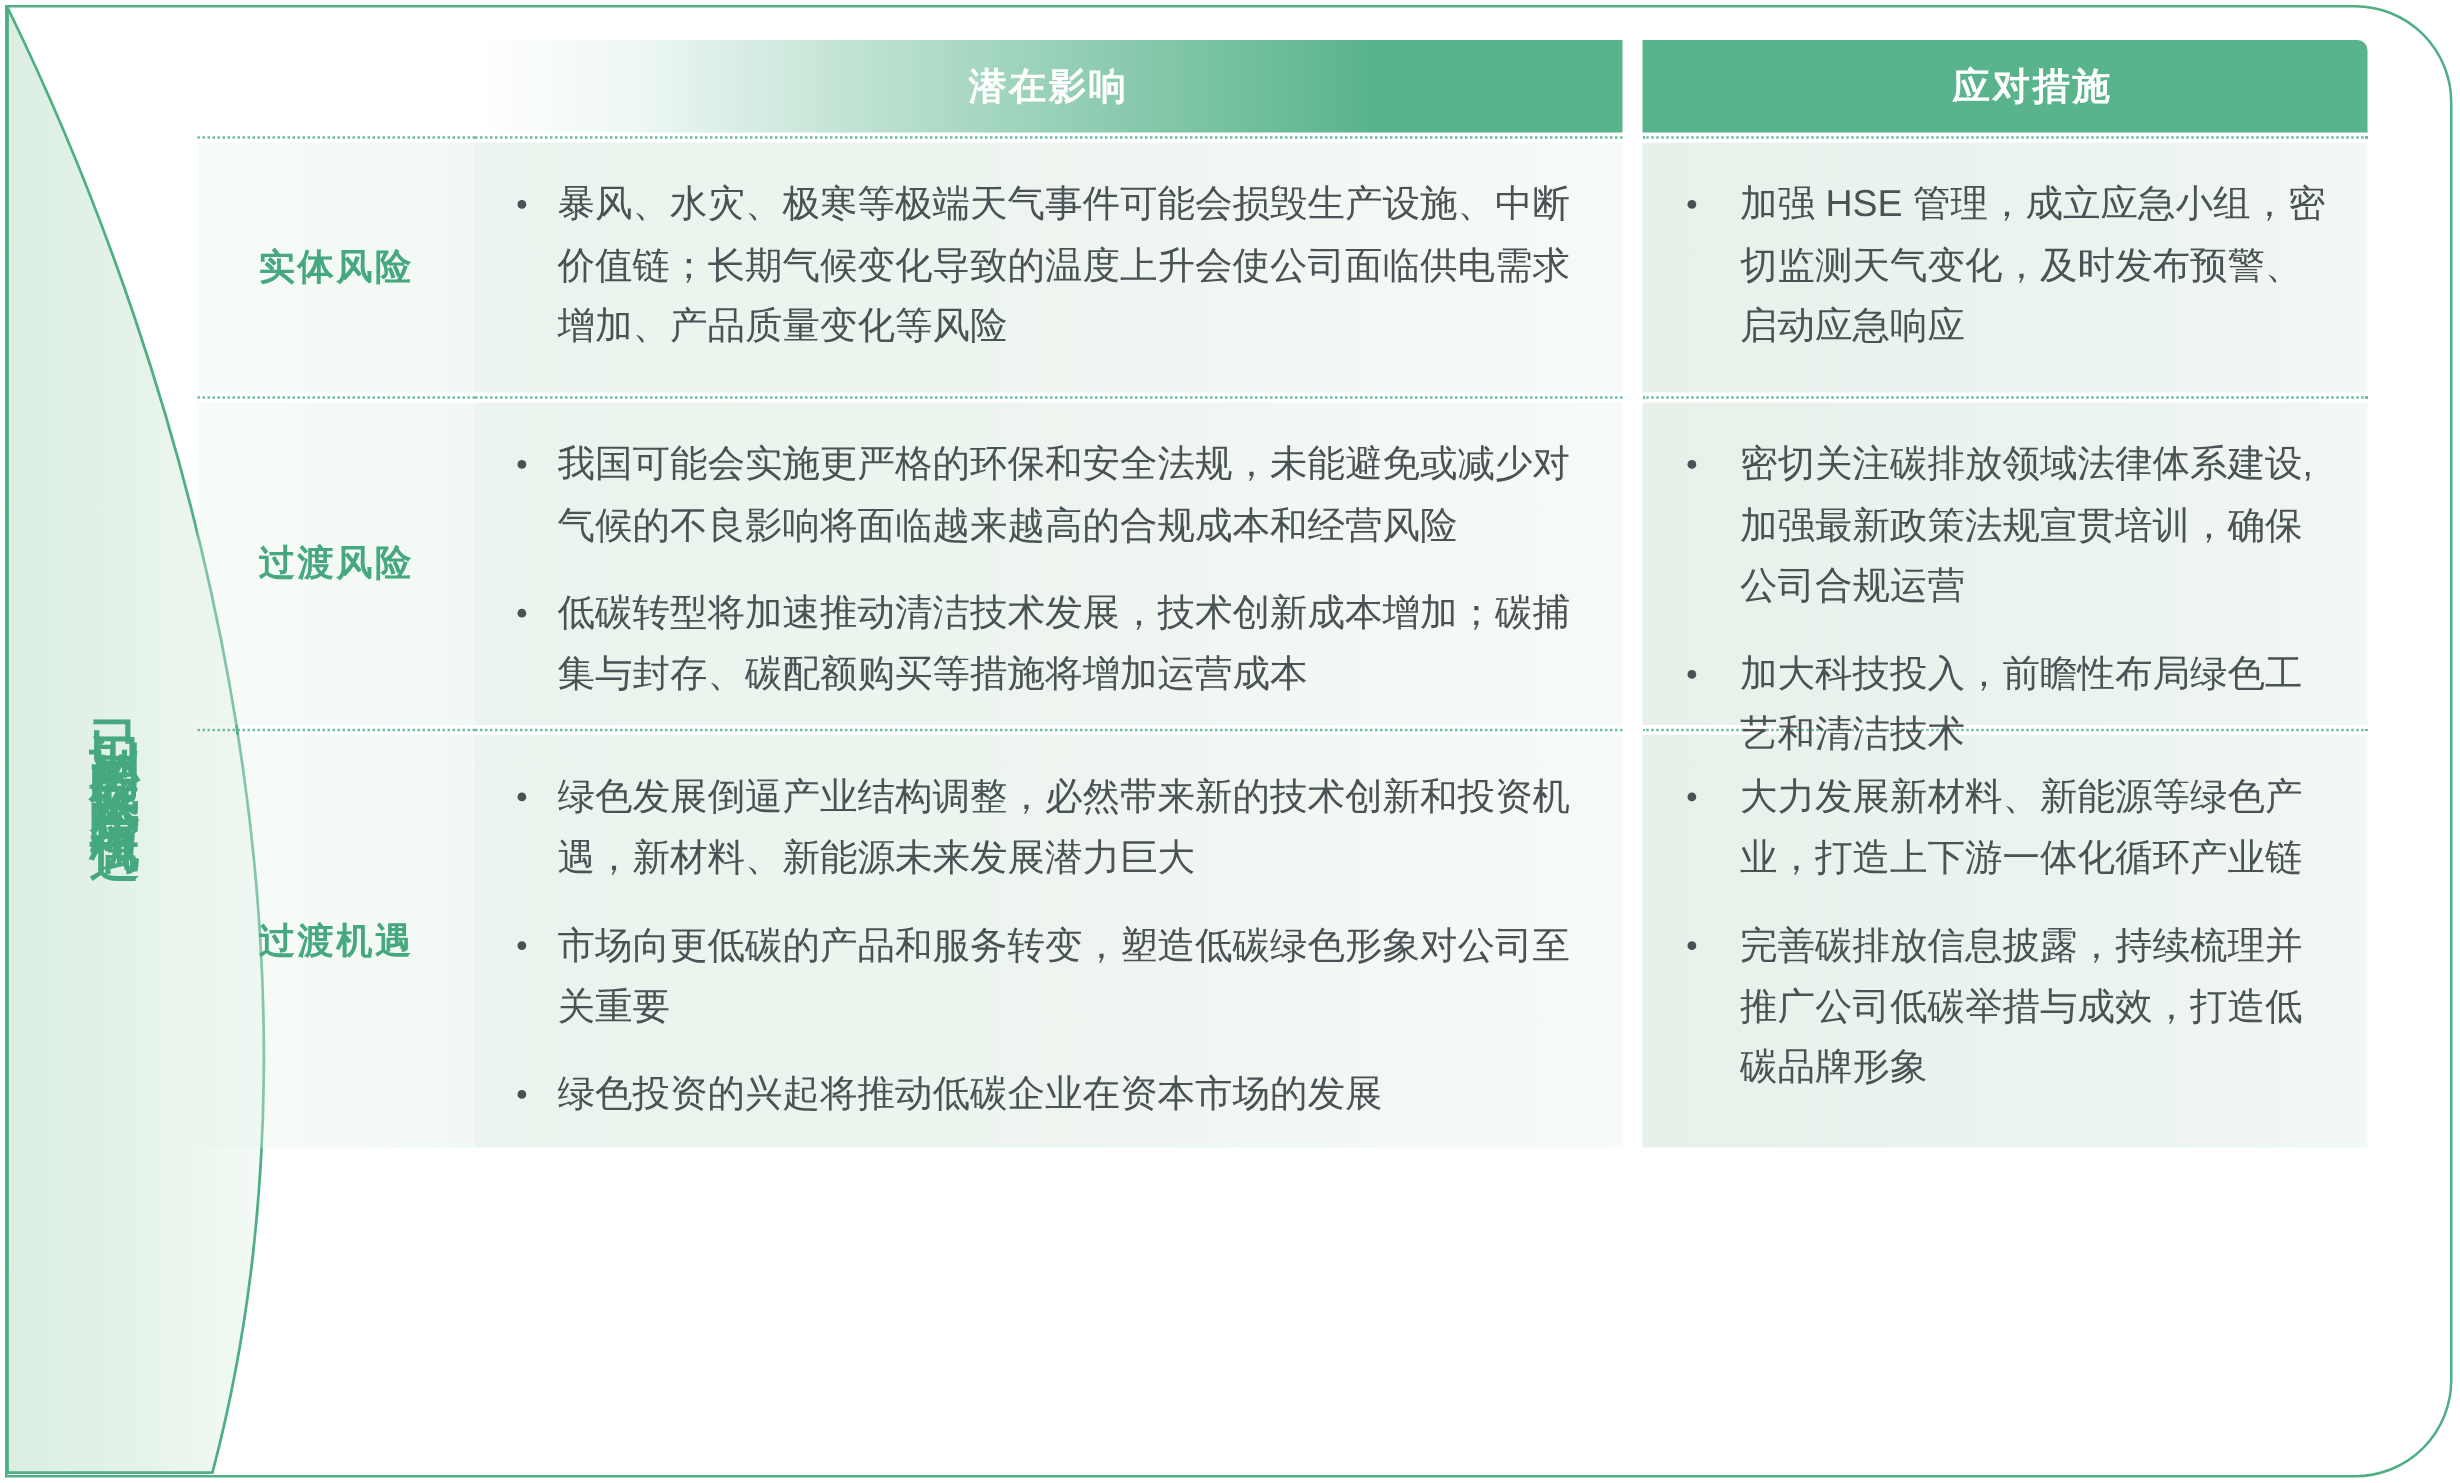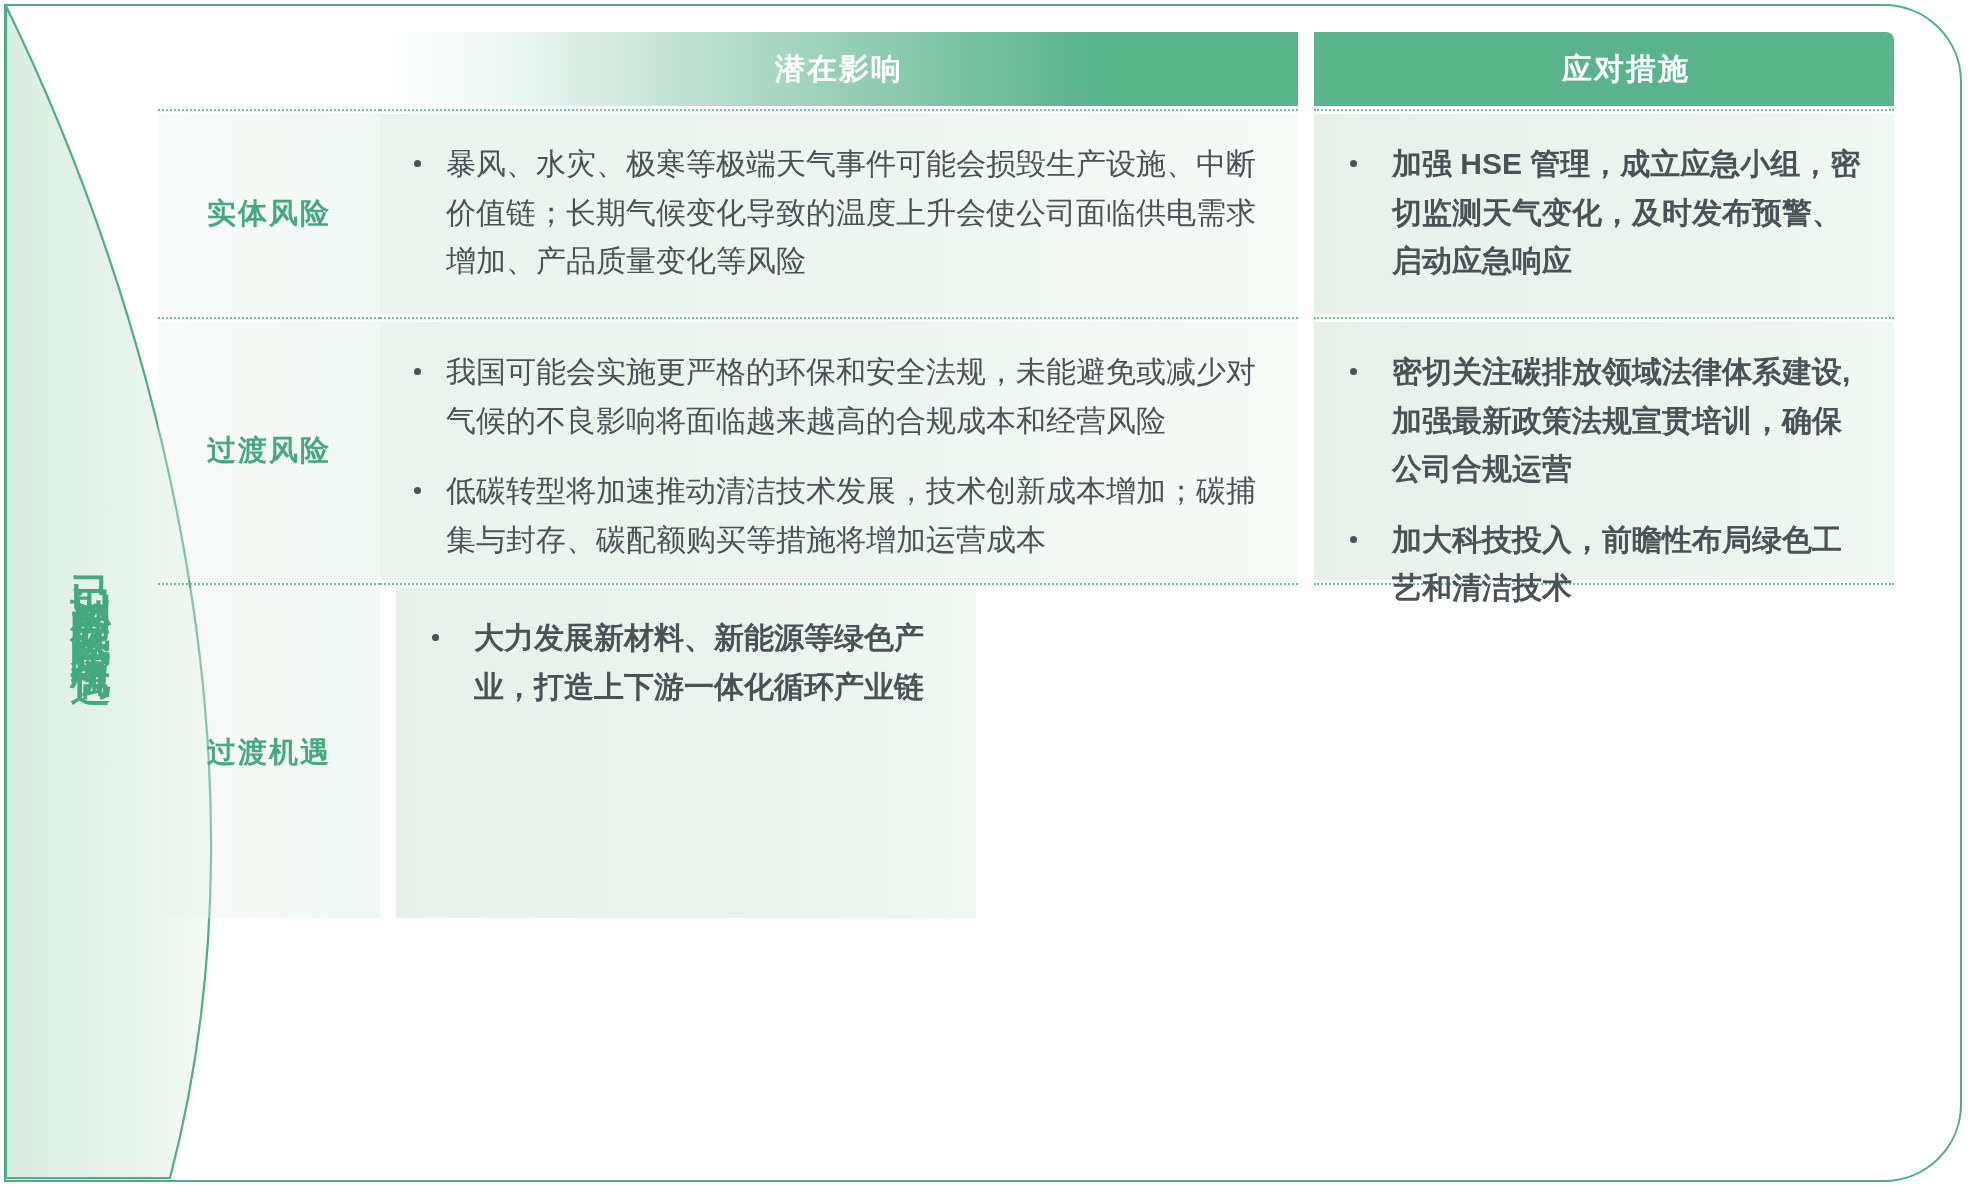--- a/index.html
+++ b/index.html
@@ -126,21 +126,20 @@
     color: #45a87e;
     letter-spacing: 2px;
     background: linear-gradient(to right, rgba(230,242,235,0.30) 0%, rgba(230,242,235,0.55) 100%);
   }
   .cell-body {
     padding: 26px 30px 26px 26px;
     background: linear-gradient(to right, #eaf3ed 0%, #eef5f0 55%, #f7fbf8 100%);
   }
   .cell-body.right {
     background: linear-gradient(to right, #e7f1ea 0%, #ebf3ee 60%, #f2f8f4 100%);
-    font-weight: bold;
   }
 
   ul.bullets {
     margin: 0;
     padding: 0;
     list-style: none;
   }
   ul.bullets li {
     position: relative;
     padding-left: 40px;
@@ -247,22 +246,30 @@
 
     <div class="divider-row">
       <div class="dv dv-label"></div>
       <div class="dv dv-impact"></div>
       <div class="dv-gap"></div>
       <div class="dv dv-action"></div>
     </div>
 
     <div class="trow" id="row3">
       <div class="col-label cell-label">过渡机遇</div>
+      <div class="col-impact cell-body">
+        <ul class="bullets">
+          <li>绿色发展倒逼产业结构调整，必然带来新的技术创新和投资机遇，新材料、新能源未来发展潜力巨大</li>
+          <li>市场向更低碳的产品和服务转变，塑造低碳绿色形象对公司至关重要</li>
+          <li>绿色投资的兴起将推动低碳企业在资本市场的发展</li>
+        </ul>
+      </div>
       <div class="gap"></div>
       <div class="col-action cell-body right">
         <ul class="bullets">
           <li>大力发展新材料、新能源等绿色产业，打造上下游一体化循环产业链</li>
+          <li>完善碳排放信息披露，持续梳理并推广公司低碳举措与成效，打造低碳品牌形象</li>
         </ul>
       </div>
     </div>
 
   </div>
 </div>
 
 </body></html>

